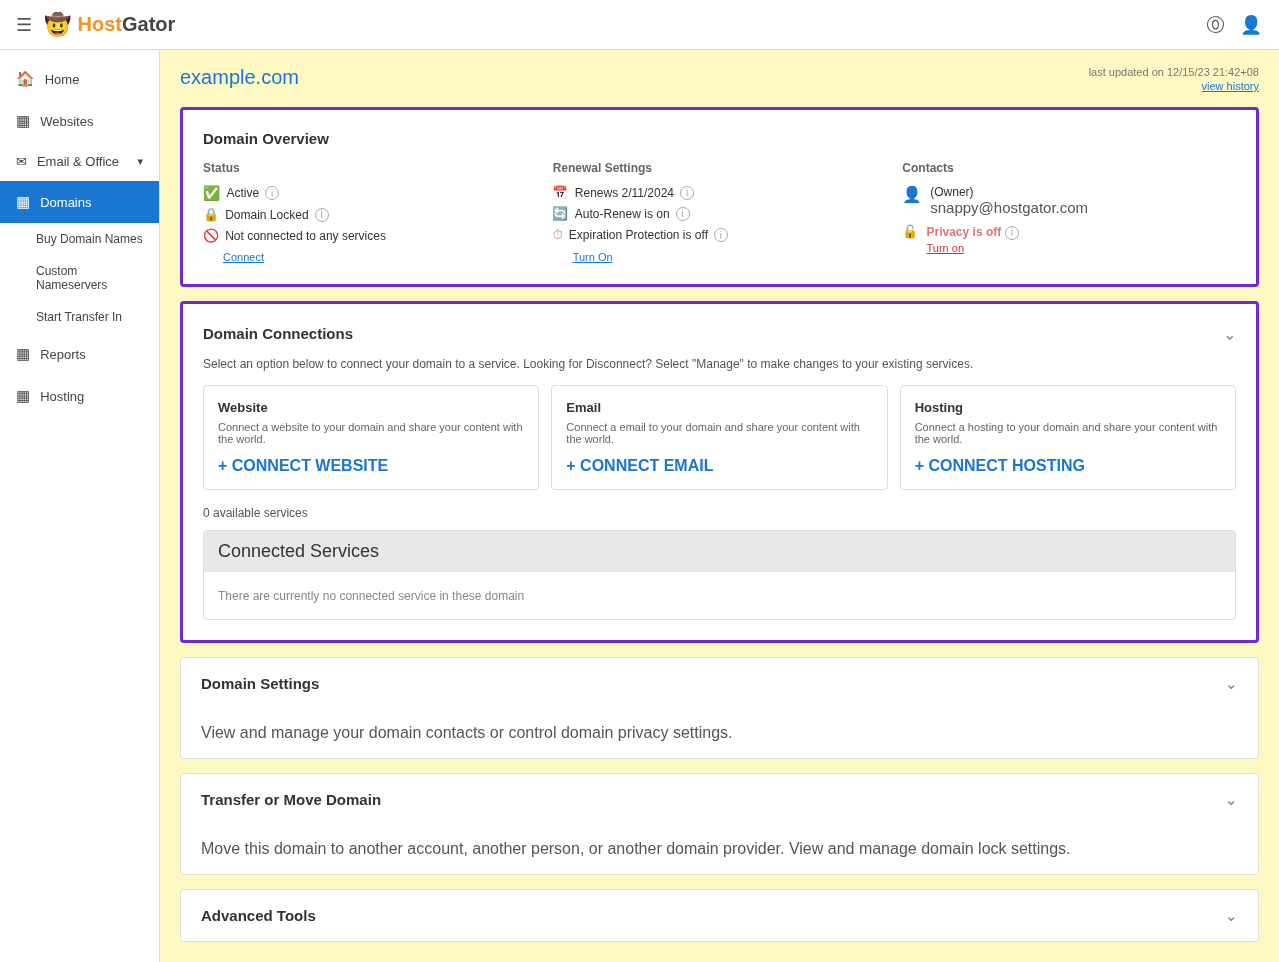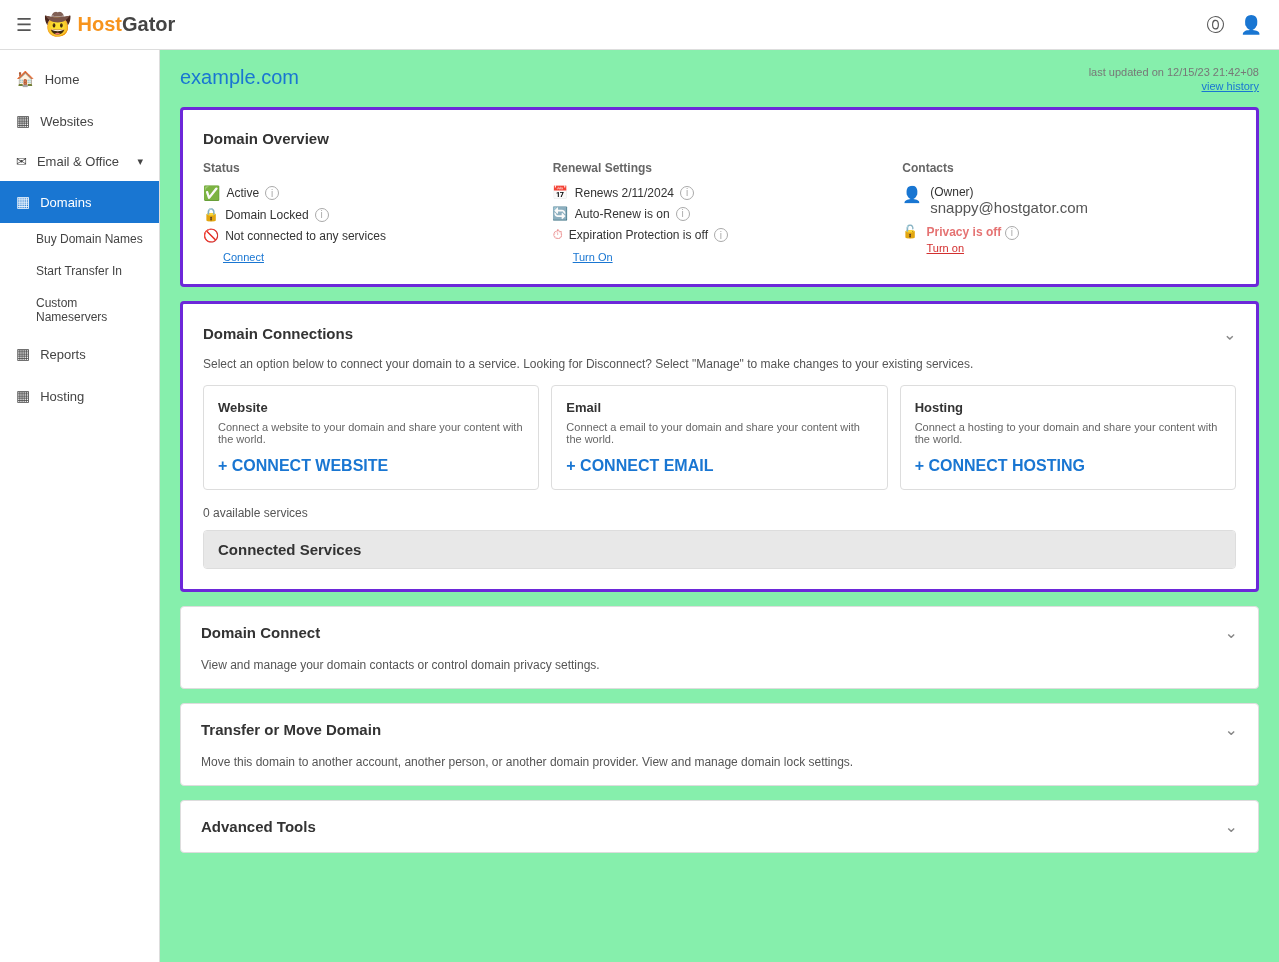--- a/index.html
+++ b/index.html
@@ -35,21 +35,21 @@
     .sidebar-sub-item {
       padding: 9px 16px 9px 36px; cursor: pointer; color: #444; font-size: 12px;
     }
     .email-office-item {
       display: flex; align-items: center; gap: 10px; padding: 12px 16px;
       cursor: pointer; color: #444; font-size: 13px;
     }
     .email-office-item .chevron { margin-left: auto; font-size: 11px; }
 
     
-    .main { flex: 1; overflow-y: auto; padding: 16px 20px; background: #86efac; }
+    .main { flex: 1; overflow-y: auto; padding: 16px 20px; background: #fef9c3; }
 
     
     .page-header { display: flex; justify-content: space-between; align-items: flex-start; margin-bottom: 14px; }
     .domain-title { color: #1976d2; font-size: 20px; font-weight: normal; }
     .last-updated { font-size: 11px; color: #777; text-align: right; }
     .view-history { color: #1976d2; font-size: 11px; cursor: pointer; text-decoration: underline; }
 
     
     .card {
       background: #fff; border: 3px solid #6d28d9; border-radius: 4px;
@@ -91,32 +91,32 @@
     .connection-cards { display: grid; grid-template-columns: 1fr 1fr 1fr; gap: 12px; margin-bottom: 16px; }
     .conn-card { border: 1px solid #ddd; border-radius: 4px; padding: 14px; }
     .conn-card-title { font-size: 13px; font-weight: bold; margin-bottom: 6px; }
     .conn-card-desc { font-size: 11px; color: #666; margin-bottom: 12px; }
     .connect-btn {
       display: flex; align-items: center; gap: 4px; color: #1976d2;
       font-size: 16px; font-weight: bold; cursor: pointer; text-transform: uppercase;
     }
     .available-count { font-size: 12px; color: #555; margin-bottom: 10px; }
     .connected-services-box { border: 1px solid #ddd; border-radius: 4px; overflow: hidden; }
-    .connected-services-header { background: #e8e8e8; padding: 10px 14px; font-size: 15px; font-weight: bold; }
+    .connected-services-header { background: #e8e8e8; padding: 10px 14px; font-size: 18px; font-weight: normal; }
     .connected-services-body { padding: 16px 14px; }
     .no-services-text { font-size: 12px; color: #888; }
 
     
     .collapse-card { background: #fff; border: 1px solid #ddd; border-radius: 4px; margin-bottom: 14px; }
     .collapse-header {
       display: flex; justify-content: space-between; align-items: center;
       padding: 16px 20px; cursor: pointer;
     }
     .collapse-title { font-size: 15px; font-weight: bold; color: #333; }
-    .collapse-desc { font-size: 12px; color: #555; padding: 0 20px 16px; }
+    .collapse-desc { font-size: 16px; color: #555; padding: 0 20px 16px; margin-top: 15px; }
     .chevron-icon { font-size: 16px; color: #888; }
     .chevron-up { transform: rotate(180deg); }
 
     
     ::-webkit-scrollbar { width: 8px; }
     ::-webkit-scrollbar-track { background: #f1f1f1; }
     ::-webkit-scrollbar-thumb { background: #ccc; border-radius: 4px; }
   </style>
 </head>
 <body>
@@ -152,24 +152,24 @@
       <span class="chevron">▾</span>
     </div>
     <div class="sidebar-item active">
       <span class="si-icon">▦</span>
       <span>Domains</span>
     </div>
     <div class="sidebar-sub-item">
       <span>Buy Domain Names</span>
     </div>
     <div class="sidebar-sub-item">
+      <span>Custom Nameservers</span>
+    </div>
+    <div class="sidebar-sub-item">
       <span>Start Transfer In</span>
-    </div>
-    <div class="sidebar-sub-item">
-      <span>Custom Nameservers</span>
     </div>
     <div class="sidebar-item">
       <span class="si-icon">▦</span>
       <span>Reports</span>
     </div>
     <div class="sidebar-item">
       <span class="si-icon">▦</span>
       <span>Hosting</span>
     </div>
   </div>
@@ -278,26 +278,29 @@
         </div>
         <div class="conn-card">
           <div class="conn-card-title">Hosting</div>
           <div class="conn-card-desc">Connect a hosting to your domain and share your content with the world.</div>
           <div class="connect-btn">+ CONNECT HOSTING</div>
         </div>
       </div>
       <div class="available-count">0 available services</div>
       <div class="connected-services-box">
         <div class="connected-services-header">Connected Services</div>
+        <div class="connected-services-body">
+          <span class="no-services-text">There are currently no connected service in these domain</span>
+        </div>
       </div>
     </div>
 
     <div class="collapse-card">
       <div class="collapse-header">
-        <span class="collapse-title">Domain Connect</span>
+        <span class="collapse-title">Domain Settings</span>
         <span class="chevron-icon">⌄</span>
       </div>
       <div class="collapse-desc">View and manage your domain contacts or control domain privacy settings.</div>
     </div>
 
     <div class="collapse-card">
       <div class="collapse-header">
         <span class="collapse-title">Transfer or Move Domain</span>
         <span class="chevron-icon">⌄</span>
       </div>

